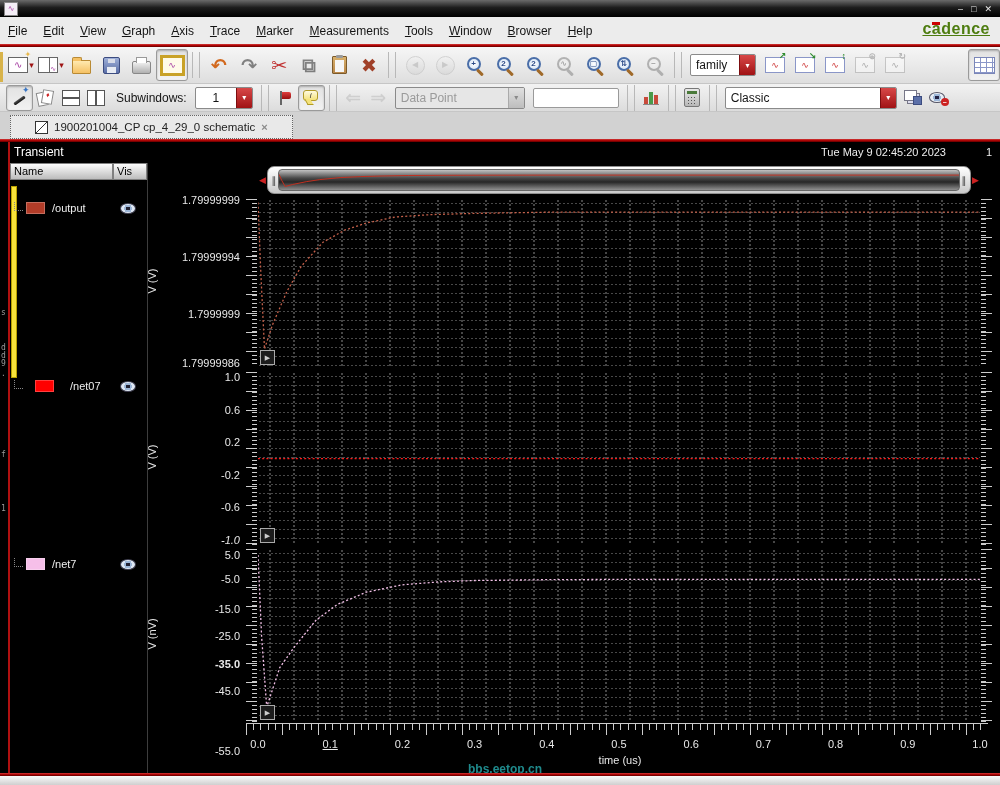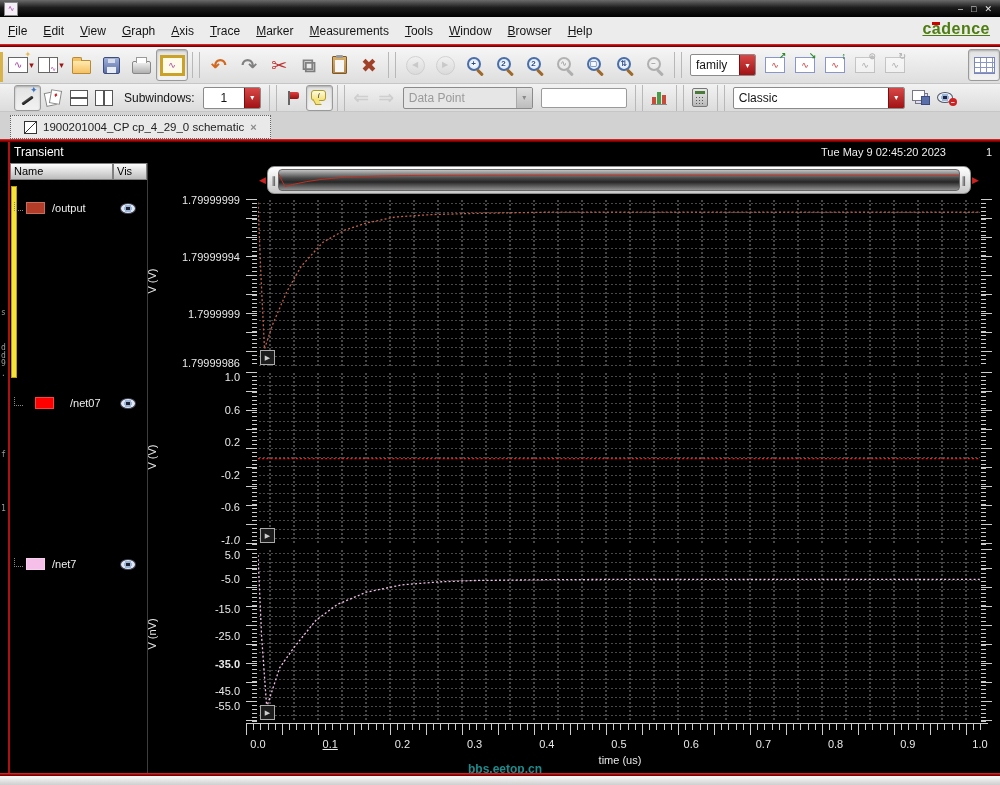--- a/index.html
+++ b/index.html
@@ -18,21 +18,21 @@
     border-bottom:1px solid #d0d0d0;}
   .menu-item{font-size:12px;color:#141414;padding:3px 8px;}
   .menu-item u{text-decoration:underline;}
   #brand{position:absolute;right:10px;top:3px;font-size:16px;font-weight:bold;color:#4d7c0f;letter-spacing:.5px;text-decoration:underline;}
   #brand::before{content:'';position:absolute;left:9.5px;top:2px;width:8px;height:2.5px;background:#c00;}
   .redline{left:0;width:1000px;height:3px;background:linear-gradient(#d43a3a,#a80000 55%,#5e0000);}
   
   #toolbar1{left:0;top:47px;width:1000px;height:37px;background:linear-gradient(#f6f6f6,#dedede);
     border-bottom:1px solid #c6c6c6;display:flex;align-items:center;padding-left:6px;box-sizing:border-box;}
   #toolbar2{left:0;top:84px;width:1000px;height:28px;background:linear-gradient(#f2f2f2,#dcdcdc);
-    border-bottom:1px solid #c6c6c6;display:flex;align-items:center;padding-left:14px;box-sizing:border-box;}
+    border-bottom:1px solid #c6c6c6;display:flex;align-items:center;padding-left:6px;box-sizing:border-box;}
   .tbtn{width:30px;height:30px;display:flex;align-items:center;justify-content:center;border-radius:3px;flex:none;}
   #toolbar2 .tbtn{width:25px;height:24px;}
   .tbtn.pressed{border:1px solid #9a9a9a;background:linear-gradient(#e2e2e2,#f2f2f2);box-shadow:inset 0 1px 2px rgba(0,0,0,.25);}
   .tbtn.disabled{opacity:.45;filter:grayscale(1);}
   .ticon{display:inline-flex;align-items:center;justify-content:center;line-height:1;font-size:15px;}
   .ticon.big{font-size:19px;font-weight:bold;}
   .tb-sep{width:6px;height:26px;margin:0 4px;border-left:1px solid #b8b8b8;border-right:1px solid #b8b8b8;flex:none;}
   .tb-label{font-size:12px;color:#141414;margin:0 4px 0 8px;white-space:nowrap;}
   .tb-dd{color:#9e1414;font-size:9px;margin-left:1px;}
   .tb-spacer{flex:1;}
@@ -94,21 +94,21 @@
   .i-calc::after{content:'';position:absolute;left:2px;right:2px;top:7px;bottom:2px;background-image:radial-gradient(#555 .7px,transparent .8px);background-size:3px 3px;}
   .i-winsave{width:18px;height:15px;position:relative;}
   .i-winsave::before{content:'';position:absolute;left:0;top:0;width:11px;height:9px;background:#fff;border:1px solid #778;box-shadow:3px 3px 0 -1px #dde,3px 3px 0 0 #778;}
   .i-winsave::after{content:'';position:absolute;right:0;bottom:0;width:7px;height:7px;background:#5b6fa8;border:1px solid #3c4c80;}
   .i-eyeminus{width:19px;height:13px;position:relative;}
   .i-eyeminus::before{content:'';position:absolute;left:0;top:1px;width:14px;height:9px;border-radius:50%;background:radial-gradient(circle,#224 0 2px,#9db7d8 2px 4px,#e8eef6 4px);border:1px solid #556;}
   .i-eyeminus::after{content:'–';position:absolute;right:-1px;bottom:-2px;width:8px;height:8px;border-radius:50%;background:#c22;color:#fff;font-size:7px;line-height:8px;text-align:center;font-weight:bold;}
   
   #tabbar{left:0;top:112px;width:1000px;height:27px;background:#d2d2d2;display:flex;align-items:flex-end;}
   #tab{margin-left:10px;height:22px;background:#e9e9e9;border:1px dotted #666;display:flex;align-items:center;
-    gap:6px;padding:0 13px;}
+    gap:6px;padding:0 24px;}
   .tab-icon{width:11px;height:11px;background:#fff;border:1px solid #333;
     background-image:linear-gradient(135deg,transparent 46%,#333 46% 54%,transparent 54%);}
   #tab-label{font-size:11.5px;color:#222;white-space:nowrap;}
   #tab-close{color:#8a8a8a;font-size:11px;font-weight:bold;}
   
   #content{left:0;top:142px;width:1000px;height:631px;background:#000;overflow:hidden;}
   .edge-letter{position:absolute;left:1px;font-size:8px;color:#999;font-family:"DejaVu Sans Mono",monospace;}
   #edge-red{position:absolute;left:8px;top:0;bottom:0;width:2px;background:#b01010;}
   #yellow-bar{position:absolute;left:11px;top:44px;width:4px;height:190px;background:#f7e23a;border:1px solid #b8a000;}
   #graph-header-title{position:absolute;left:14px;top:3px;font-size:12px;color:#fff;}
@@ -379,21 +379,21 @@
     <span class="edge-letter" style="top: 217px;">9</span>
     <span class="edge-letter" style="top: 227px;">.</span>
     <span class="edge-letter" style="top: 308px;">f</span>
     <span class="edge-letter" style="top: 362px;">1</span>
     <div class="sig-row" style="top: 58px;">
       <span class="sig-tree"></span>
       <span class="sig-swatch" style="background: rgb(178, 60, 40);"></span>
       <span class="sig-label">/output</span>
       <span class="sig-eye"></span>
     </div>
-    <div class="sig-row" style="top: 253px; gap: 9px;">
+    <div class="sig-row" style="top: 236px; gap: 9px;">
       <span class="sig-tree"></span>
       <span class="sig-swatch" style="background: rgb(255, 0, 0);"></span>
       <span class="sig-label">/net07</span>
       <span class="sig-eye"></span>
     </div>
     <div class="sig-row" style="top: 414px;">
       <span class="sig-tree"></span>
       <span class="sig-swatch" style="background: rgb(246, 191, 233);"></span>
       <span class="sig-label">/net7</span>
       <span class="sig-eye"></span>
@@ -426,21 +426,21 @@
       </svg>
       <div class="play-btn">▶</div>
     </div>
     <div class="ylabel" style="left: 112px; top: 485.5px;">V (nV)</div>
     <div class="ytick" style="left: 168px; top: 406.975px;">5.0</div>
     <div class="ytick" style="left: 168px; top: 431px;">-5.0</div>
     <div class="ytick" style="left: 168px; top: 461.292px;">-15.0</div>
     <div class="ytick" style="left: 168px; top: 488.451px;">-25.0</div>
     <div class="ytick" style="left: 168px; top: 515.609px; font-weight: bold;">-35.0</div>
     <div class="ytick" style="left: 168px; top: 542.768px;">-45.0</div>
-    <div class="ytick" style="left: 168px; top: 558px;">-55.0</div>
+    <div class="ytick" style="left: 168px; top: 603px;">-55.0</div>
     <div class="vruler left" style="left: 244px; top: 407px; height: 173px;"></div>
     <div class="vruler right" style="left: 981px; top: 407px; height: 173px;"></div>
     <div class="plot" style="top: 407px; height: 173px;">
       <svg width="722" height="173">
         <polyline points="0.0,6.0 3.6,87.5 8.7,158.1 21.7,118.7 36.1,98.3 57.8,71.4 79.4,55.4 108.3,43.2 144.4,35.8 180.5,32.9 216.6,31.5 288.8,30.7 361.0,30.4 469.3,30.4 577.6,30.4 722.0,30.4" fill="none" stroke="#f3c0e8" stroke-width="1.3" stroke-dasharray="2 2.2"></polyline>
       </svg>
       <div class="play-btn">▶</div>
     </div>
     <div class="xtick" style="left: 240px;">0.0</div>
     <div class="xtick" style="left: 312.2px; text-decoration: underline;">0.1</div>

